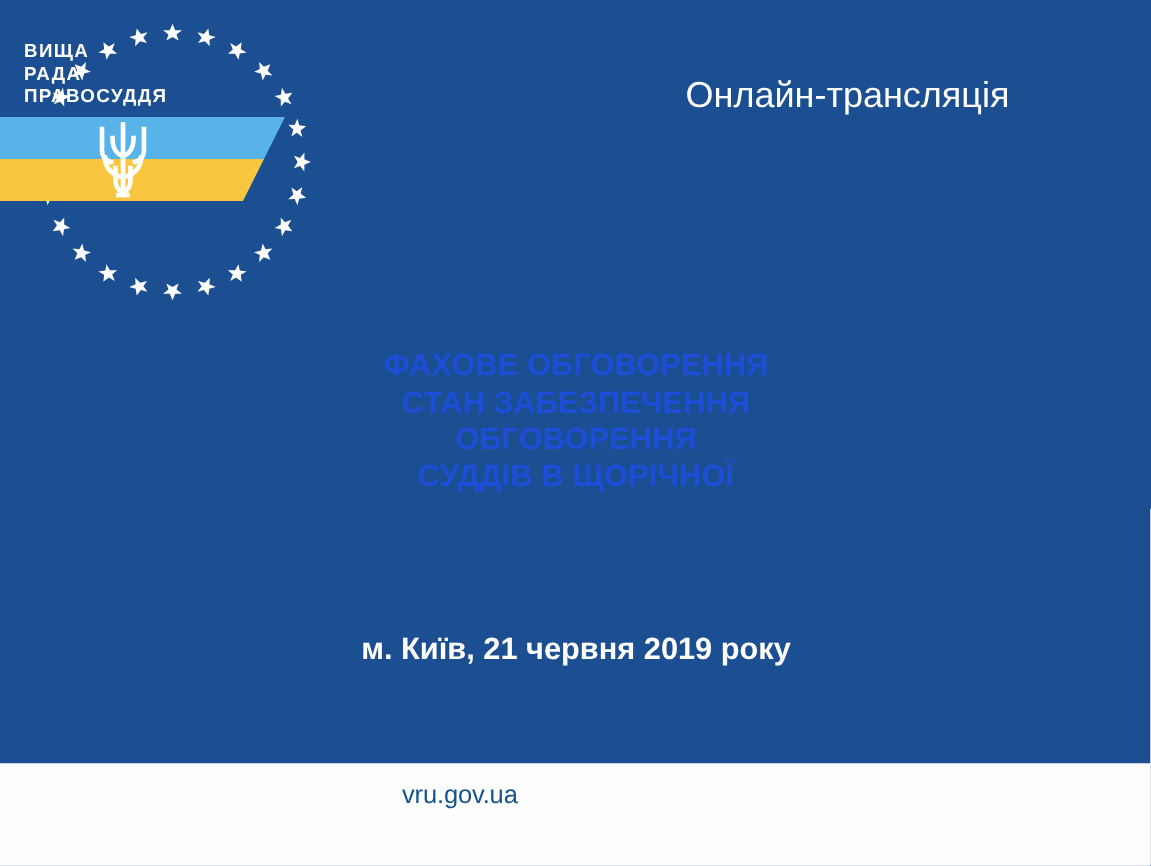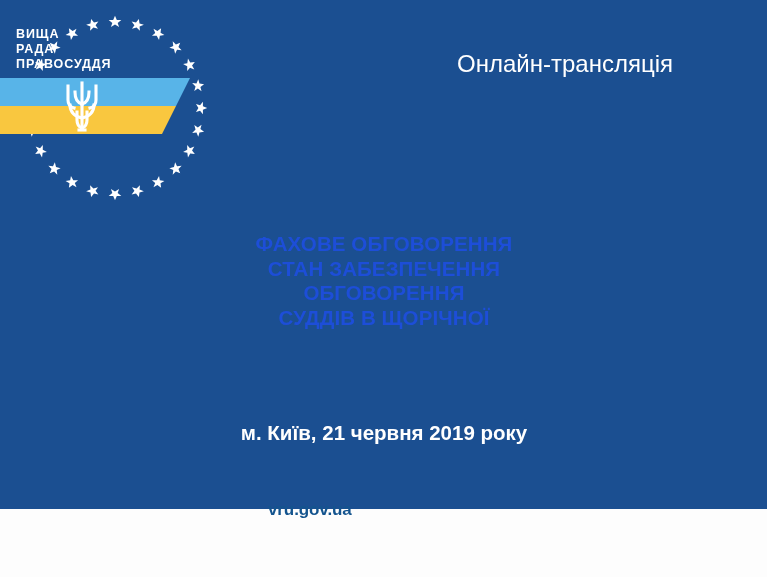--- a/index.html
+++ b/index.html
@@ -34,23 +34,23 @@
     position: absolute;
     left: 0;
     top: 509px;
     width: 767px;
     height: 68px;
     background: #fdfdfd;
   }
   .footer-url {
     position: absolute;
     left: 268px;
-    top: 500px;
+    top: 520px;
     font-size: 17px;
-    font-weight: bold;
+    font-weight: normal;
     color: #14548e;
     letter-spacing: -0.1px;
     white-space: nowrap;
   }
 
   
   .logo {
     position: absolute;
     left: 0;
     top: 0;

